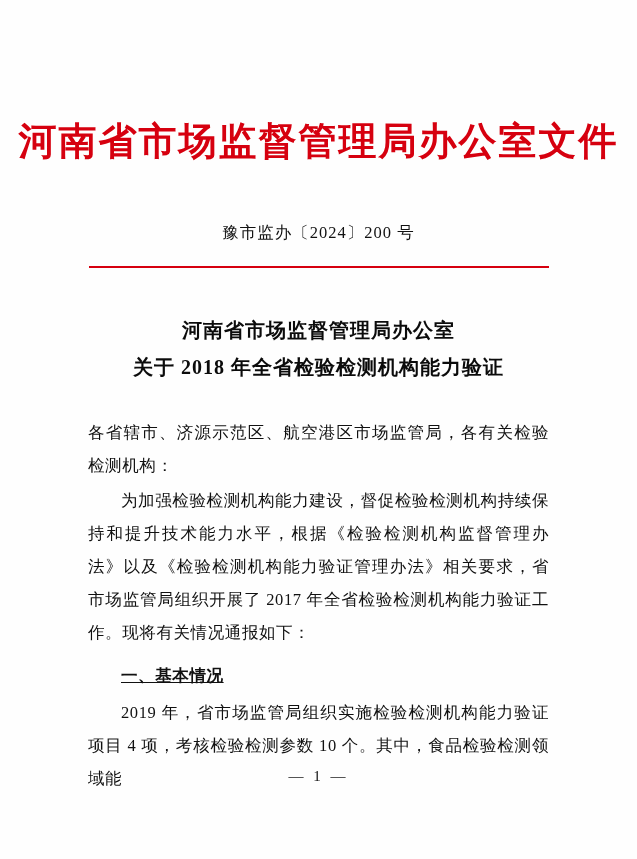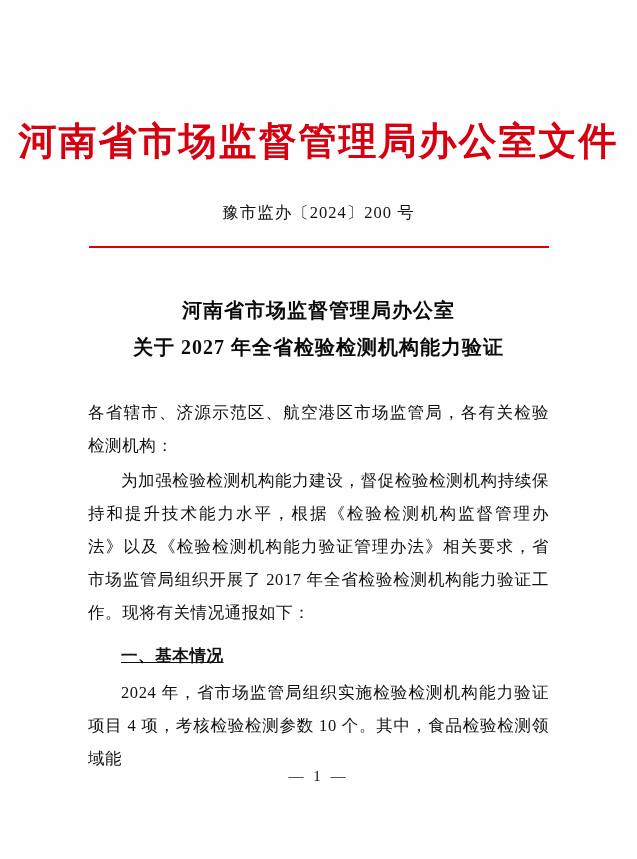--- a/index.html
+++ b/index.html
@@ -28,21 +28,21 @@
   .doc-title-red {
     color: #d6000f;
     font-size: 38px;
     font-weight: bold;
     letter-spacing: 2px;
     font-family: "Liberation Serif", "DejaVu Serif", serif;
     line-height: 1.25;
   }
   .doc-number {
     text-align: center;
-    margin-top: 36px;
+    margin-top: 56px;
     font-size: 16.5px;
     letter-spacing: 1px;
     color: #111111;
   }
   .red-rule {
     width: 460px;
     height: 2px;
     background: #d6000f;
     margin: 22px auto 0 auto;
   }
@@ -98,25 +98,25 @@
   <div class="doc-header">
     <div class="doc-title-red">河南省市场监督管理局办公室文件</div>
   </div>
 
   <div class="doc-number">豫市监办〔2024〕200 号</div>
 
   <div class="red-rule"></div>
 
   <div class="title-block">
     <span class="title-line">河南省市场监督管理局办公室</span>
-    <span class="title-line">关于 2027 年全省检验检测机构能力验证</span>
+    <span class="title-line">关于 2018 年全省检验检测机构能力验证</span>
   </div>
 
   <div class="body-text">
     <p class="para">各省辖市、济源示范区、航空港区市场监管局，各有关检验检测机构：</p>
     <p class="para indent">为加强检验检测机构能力建设，督促检验检测机构持续保持和提升技术能力水平，根据《检验检测机构监督管理办法》以及《检验检测机构能力验证管理办法》相关要求，省市场监管局组织开展了 2017 年全省检验检测机构能力验证工作。现将有关情况通报如下：</p>
     <p class="section-head">一、基本情况</p>
-    <p class="para indent">2024 年，省市场监管局组织实施检验检测机构能力验证项目 4 项，考核检验检测参数 10 个。其中，食品检验检测领域能</p>
+    <p class="para indent">2019 年，省市场监管局组织实施检验检测机构能力验证项目 4 项，考核检验检测参数 10 个。其中，食品检验检测领域能</p>
   </div>
 
   <div class="page-footer">— 1 —</div>
 
 </div>
 
 </body></html>

